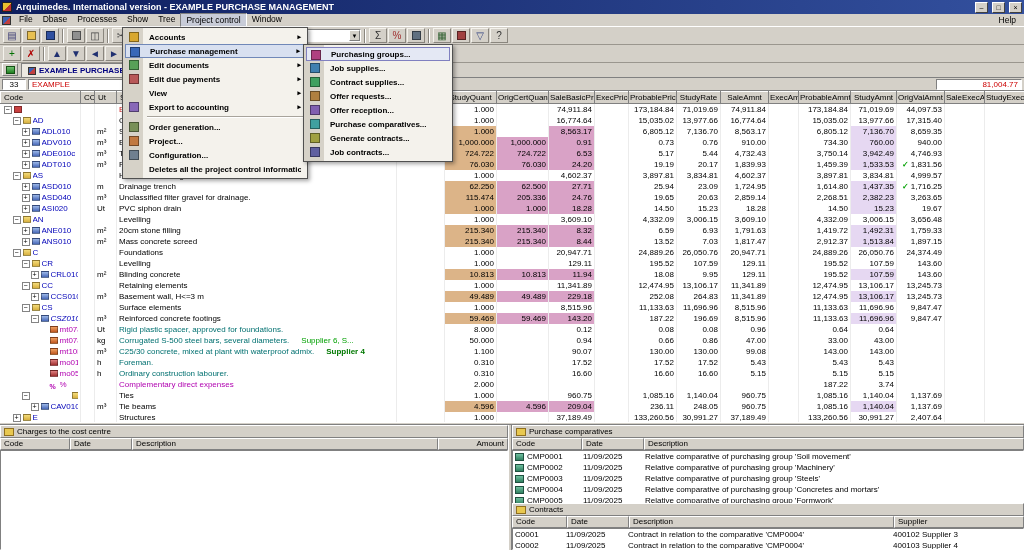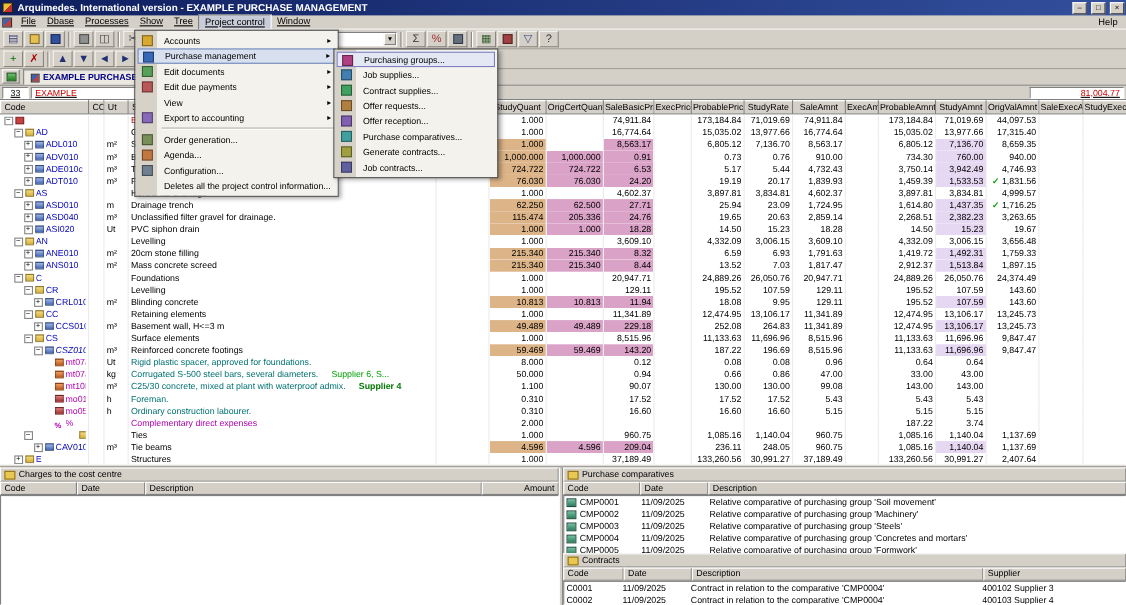--- a/index.html
+++ b/index.html
@@ -30,21 +30,21 @@
 
   
   .tabstrip{height:15px;display:flex;align-items:flex-end;padding:1px 2px 0 2px;gap:3px;border-bottom:1px solid #808080;background:#d4d0c8;}
   .treebtn{width:16px;height:13px;background:#d4d0c8;border:1px solid;border-color:#fff #808080 #808080 #fff;display:flex;align-items:center;justify-content:center;margin-bottom:1px;}
   .treebtn span{width:9px;height:8px;background:linear-gradient(#70c070,#208020);border:1px solid #145014;}
   .tab{height:14px;background:#ece9e2;border:1px solid #808080;border-bottom:none;display:flex;align-items:center;gap:3px;padding:0 6px;}
   .tabicon{width:8px;height:8px;background:linear-gradient(135deg,#4060b0 0 50%,#c04040 50% 100%);border:1px solid #333;}
   .tablabel{font-size:8px;font-weight:bold;color:#000080;white-space:nowrap;}
 
   
-  .formulabar{height:13px;display:flex;align-items:center;gap:2px;padding:0 2px;background:#d4d0c8;border-bottom:1px solid #808080;text-decoration:underline;}
+  .formulabar{height:13px;display:flex;align-items:center;gap:2px;padding:0 2px;background:#d4d0c8;border-bottom:1px solid #808080;}
   .fcell{height:11px;background:#fff;border:1px solid;border-color:#808080 #fff #fff #808080;font-size:8px;display:flex;align-items:center;padding:0 3px;white-space:nowrap;overflow:hidden;}
   .f-row{width:24px;justify-content:center;}
   .f-val{width:96px;color:#cc0000;}
   .f-spacer{flex:1;}
   .f-total{width:86px;justify-content:flex-end;color:#cc0000;}
 
   
   .gridwrap{position:absolute;top:91px;left:0;width:1024px;height:331px;background:#fff;overflow:hidden;}
   table.grid{border-collapse:collapse;table-layout:fixed;width:1024px;}
   .gh{height:12px;background:#d4d0c8;border:1px solid;border-color:#fff #808080 #808080 #fff;font-size:8px;font-weight:normal;text-align:center;white-space:nowrap;overflow:hidden;padding:0 1px;}
@@ -96,21 +96,21 @@
   .pc-code2{width:53px;overflow:hidden;padding-left:2px;}
   .pc-date{width:62px;overflow:hidden;}
   .pc-desc{flex:1;overflow:hidden;}
   .pc-supplier{width:130px;overflow:hidden;}
   .contracts{position:absolute;left:0;right:0;top:78px;bottom:0;display:flex;flex-direction:column;background:#d4d0c8;z-index:5;}
 
   
   .popup{position:absolute;background:linear-gradient(90deg,#d6d2c8 0,#d6d2c8 20px,#f4f2ec 20px);border:1px solid #505050;box-shadow:2px 2px 4px rgba(0,0,0,.35);padding:2px;z-index:50;}
   .menu-main{left:122px;top:27px;width:186px;}
   .menu-sub{left:303px;top:44px;width:150px;}
-  .mn-item{position:relative;height:14px;display:flex;align-items:center;padding-left:24px;padding-right:4px;font-size:8px;white-space:nowrap;overflow:hidden;}
+  .mn-item{position:relative;height:14px;display:flex;align-items:center;padding-left:24px;padding-right:4px;font-size:8px;white-space:nowrap;overflow:hidden;font-weight:bold;}
   .mn-item.hl{border:1px solid #7088b8;background:#d8e0f0;}
   .mn-item.focus{border:1px solid #8080c0;background:#e4e8f4;}
   .mn-icon{position:absolute;left:4px;top:2px;width:10px;height:10px;border:1px solid rgba(0,0,0,.4);}
   .mn-label{overflow:hidden;}
   .mn-arrow{margin-left:auto;font-size:7px;color:#000;}
   .mn-sep{height:2px;border-top:1px solid #a8a49c;border-bottom:1px solid #fff;margin:2px 2px 2px 22px;}
 </style>
 </head>
 <body>
 
@@ -119,21 +119,21 @@
   <div class="titlebar">
     <span class="appicon"></span>
     <span class="apptitle">Arquimedes. International version - EXAMPLE PURCHASE MANAGEMENT</span>
     <span class="winbtn">–</span>
     <span class="winbtn">□</span>
     <span class="winbtn">×</span>
   </div>
 
   <div class="menubar">
     <span class="childicon"></span>
-    <div style="display:flex;text-decoration:underline;">
+    <div style="display:flex;">
         <div class="menu-item">File</div>
         <div class="menu-item">Dbase</div>
         <div class="menu-item">Processes</div>
         <div class="menu-item">Show</div>
         <div class="menu-item">Tree</div>
         <div class="menu-item open">Project control</div>
         <div class="menu-item">Window</div>
       </div>
     <div class="menu-help">Help</div>
   </div>
@@ -1214,21 +1214,21 @@
         <span class="mn-label">Export to accounting</span>
         <span class="mn-arrow">▸</span>
       </div>
       <div class="mn-sep"></div>
       <div class="mn-item">
         <span class="mn-icon" style="background: rgb(120, 144, 88);"></span>
         <span class="mn-label">Order generation...</span>
       </div>
       <div class="mn-item">
         <span class="mn-icon" style="background: rgb(192, 120, 64);"></span>
-        <span class="mn-label">Agenda...</span>
+        <span class="mn-label">Project...</span>
       </div>
       <div class="mn-item">
         <span class="mn-icon" style="background: rgb(112, 128, 144);"></span>
         <span class="mn-label">Configuration...</span>
       </div>
       <div class="mn-item">
         <span class="mn-label">Deletes all the project control information...</span>
       </div>
     </div>
 

